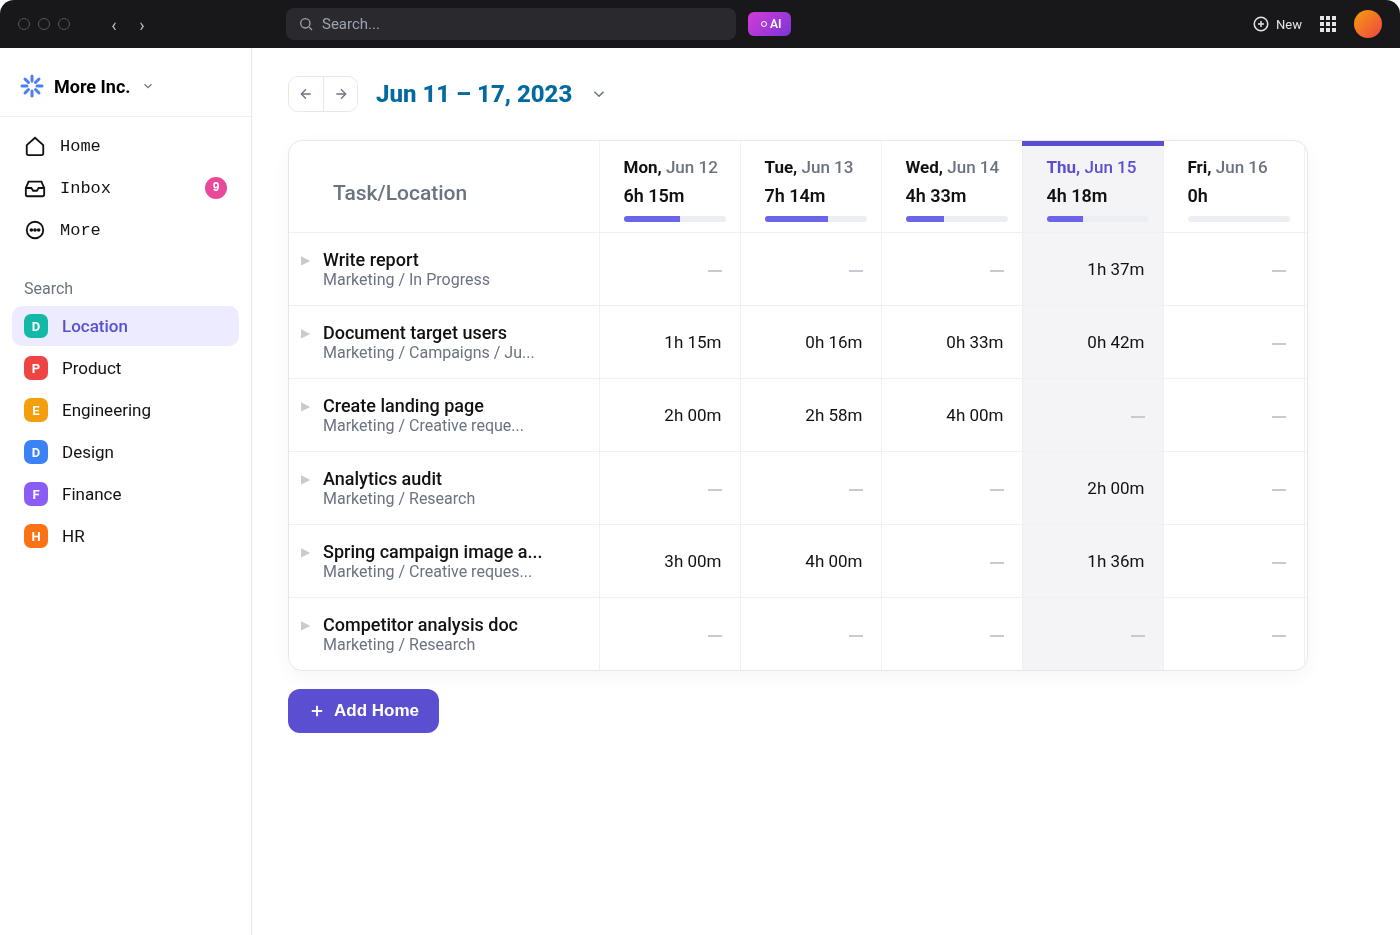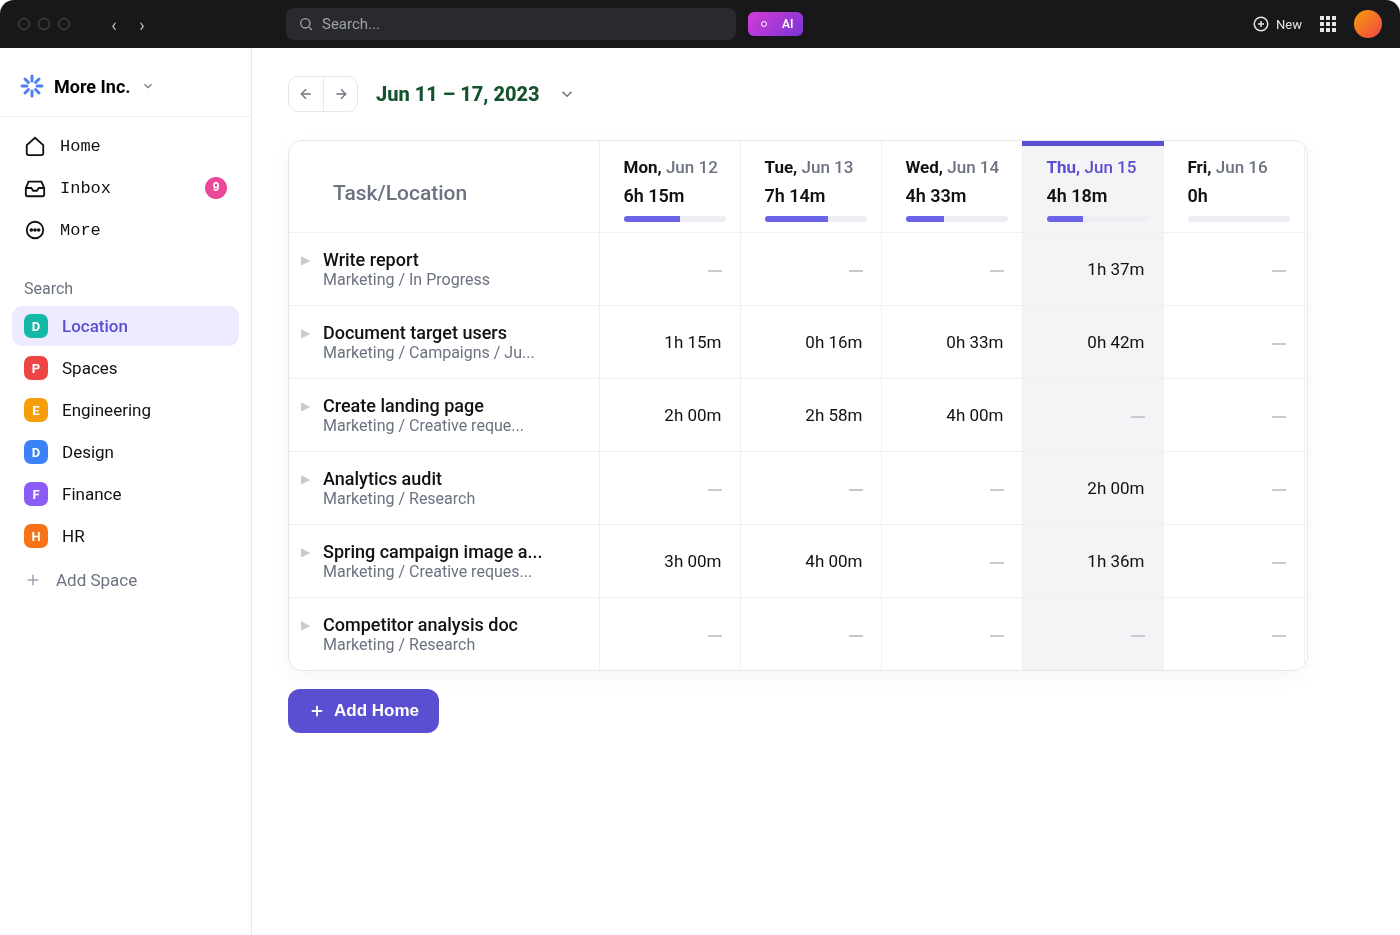--- a/index.html
+++ b/index.html
@@ -24,21 +24,21 @@
   .topbar-spacer { flex:1; }
   .search-wrap { flex:0 0 450px; margin-left:120px; }
   .search {
     width:100%; height:32px; background:#2a2a2e;
     border-radius:8px; display:flex; align-items:center;
     padding:0 12px; color:#9ca3af; font-size:15px; gap:8px;
   }
   .ai-pill {
     background: linear-gradient(135deg,#d53bd6,#7a35d8);
     border-radius:6px; padding:5px 10px; font-size:12px; font-weight:600;
-    display:flex; align-items:center; gap:12px; color:#fff;
+    display:flex; align-items:center; gap:0; color:#fff;
   }
   .topbar-right { display:flex; align-items:center; gap:18px; color:#e4e4e7; font-size:13px; }
   .new-btn { display:flex; align-items:center; gap:6px; }
   .grid-icon { display:grid; grid-template-columns:repeat(3,4px); grid-template-rows:repeat(3,4px); gap:2px; }
   .grid-icon span { background:#e4e4e7; width:4px; height:4px; }
   .avatar { width:28px;height:28px;border-radius:50%;background:linear-gradient(135deg,#f59e0b,#ef4444); }
 
   
   .body { display:flex; height: calc(935px - 48px); }
 
@@ -74,21 +74,21 @@
     color:#fff;display:flex;align-items:center;justify-content:center;
   }
   .add-space { display:flex;align-items:center;gap:14px;color:#6b7280;padding:12px 24px;font-size:17px; }
 
   
   .main { flex:1; padding: 28px 0 0 36px; overflow:hidden; }
   .date-row { display:flex; align-items:center; gap:18px; margin-bottom: 28px; }
   .arrow-group { display:flex; border:1px solid #e5e7eb; border-radius:10px; overflow:hidden; }
   .arrow-group button { width:34px;height:34px;background:#fff;border:none;display:flex;align-items:center;justify-content:center;color:#6b7280;font-size:18px;cursor:pointer; }
   .arrow-group button + button { border-left:1px solid #e5e7eb; }
-  .date-title { font-size:20px; font-weight:800; color:#14532d; }
+  .date-title { font-size:24px; font-weight:800; color:#0369a1; }
   .date-caret { color:#6b7280; }
 
   
   .frame {
     border:1px solid #e5e7eb; border-radius:14px; overflow:hidden;
     box-shadow: 0 6px 20px rgba(0,0,0,0.04);
     width: 1020px;
   }
   table { border-collapse:collapse; width:100%; table-layout:fixed; }
   th, td { border-right:1px solid #eef0f3; }
@@ -237,46 +237,39 @@
     </div>
 
     <div class="spaces-title">Search</div>
     <div id="spaces-list">
         <div class="space-item active">
           <span class="space-chip" style="background:#14b8a6">D</span>
           <span>Location</span>
         </div>
         <div class="space-item">
           <span class="space-chip" style="background:#ef4444">P</span>
-          <span>Spaces</span>
+          <span>Product</span>
         </div>
         <div class="space-item">
           <span class="space-chip" style="background:#f59e0b">E</span>
           <span>Engineering</span>
         </div>
         <div class="space-item">
           <span class="space-chip" style="background:#3b82f6">D</span>
           <span>Design</span>
         </div>
         <div class="space-item">
           <span class="space-chip" style="background:#8b5cf6">F</span>
           <span>Finance</span>
         </div>
         <div class="space-item">
           <span class="space-chip" style="background:#f97316">H</span>
           <span>HR</span>
         </div>
       </div>
-    <div class="add-space">
-      <svg width="18" height="18" viewBox="0 0 24 24" fill="none" stroke="#9ca3af" stroke-width="2">
-          <line x1="12" y1="5" x2="12" y2="19"></line>
-          <line x1="5" y1="12" x2="19" y2="12"></line>
-        </svg>
-      <span>Add Space</span>
-    </div>
   </aside>
 
   <main class="main">
     <div class="date-row">
       <div class="arrow-group">
         <button>
           <svg width="16" height="16" viewBox="0 0 24 24" fill="none" stroke="#6b7280" stroke-width="2">
               <line x1="19" y1="12" x2="5" y2="12"></line>
               <polyline points="12 19 5 12 12 5"></polyline>
             </svg>

